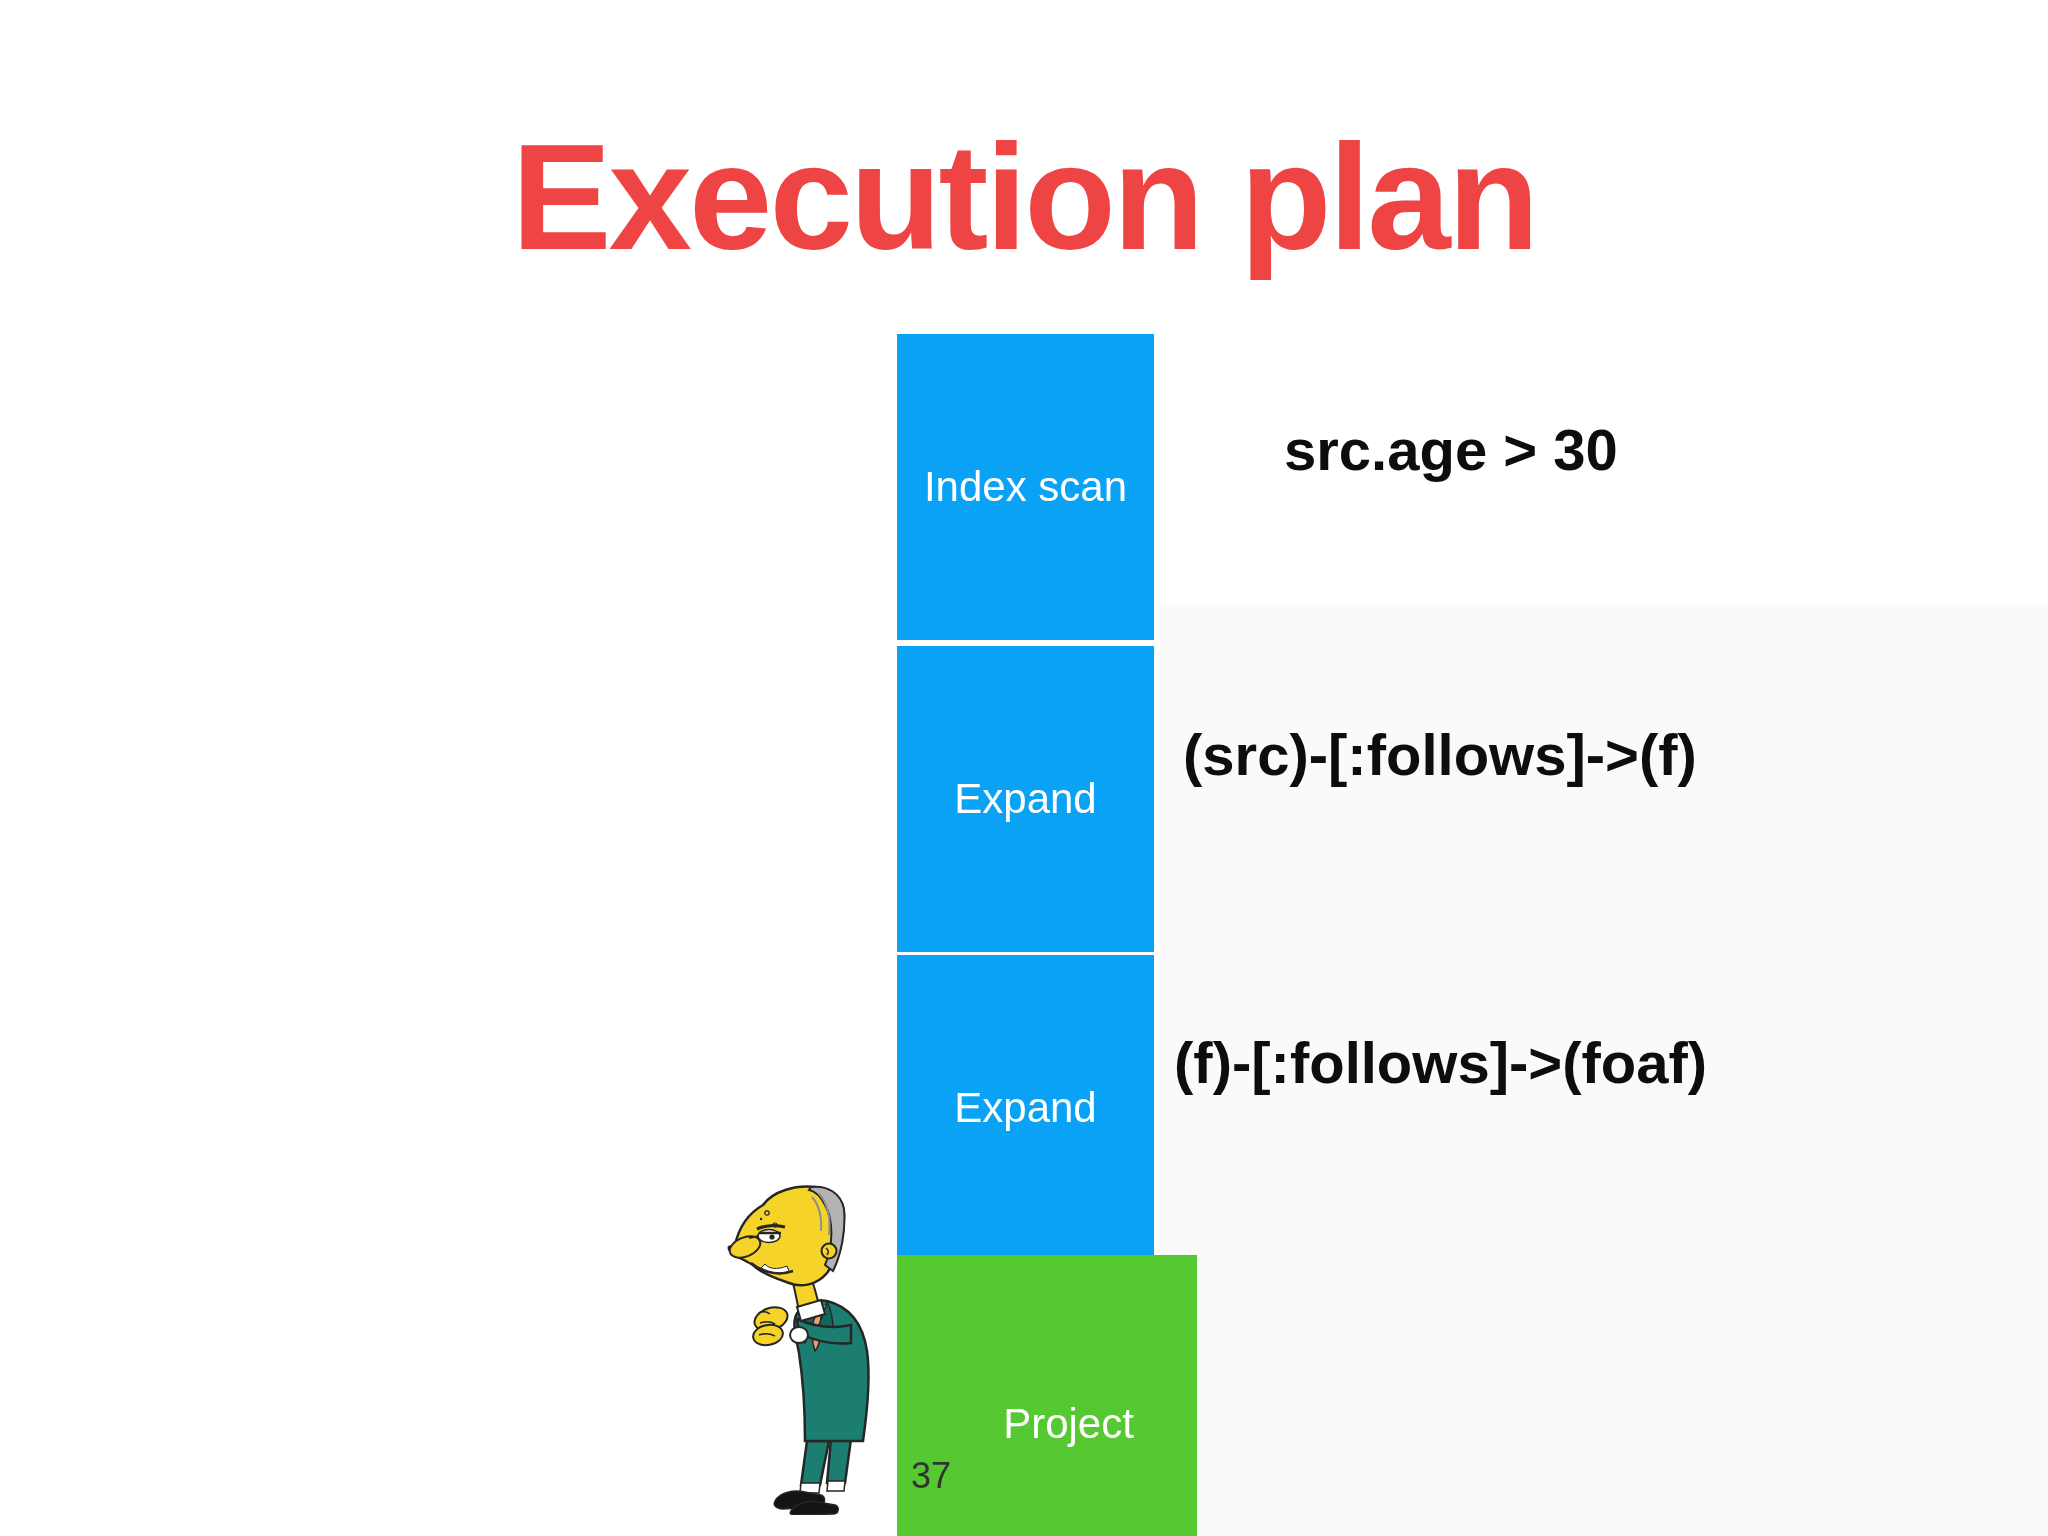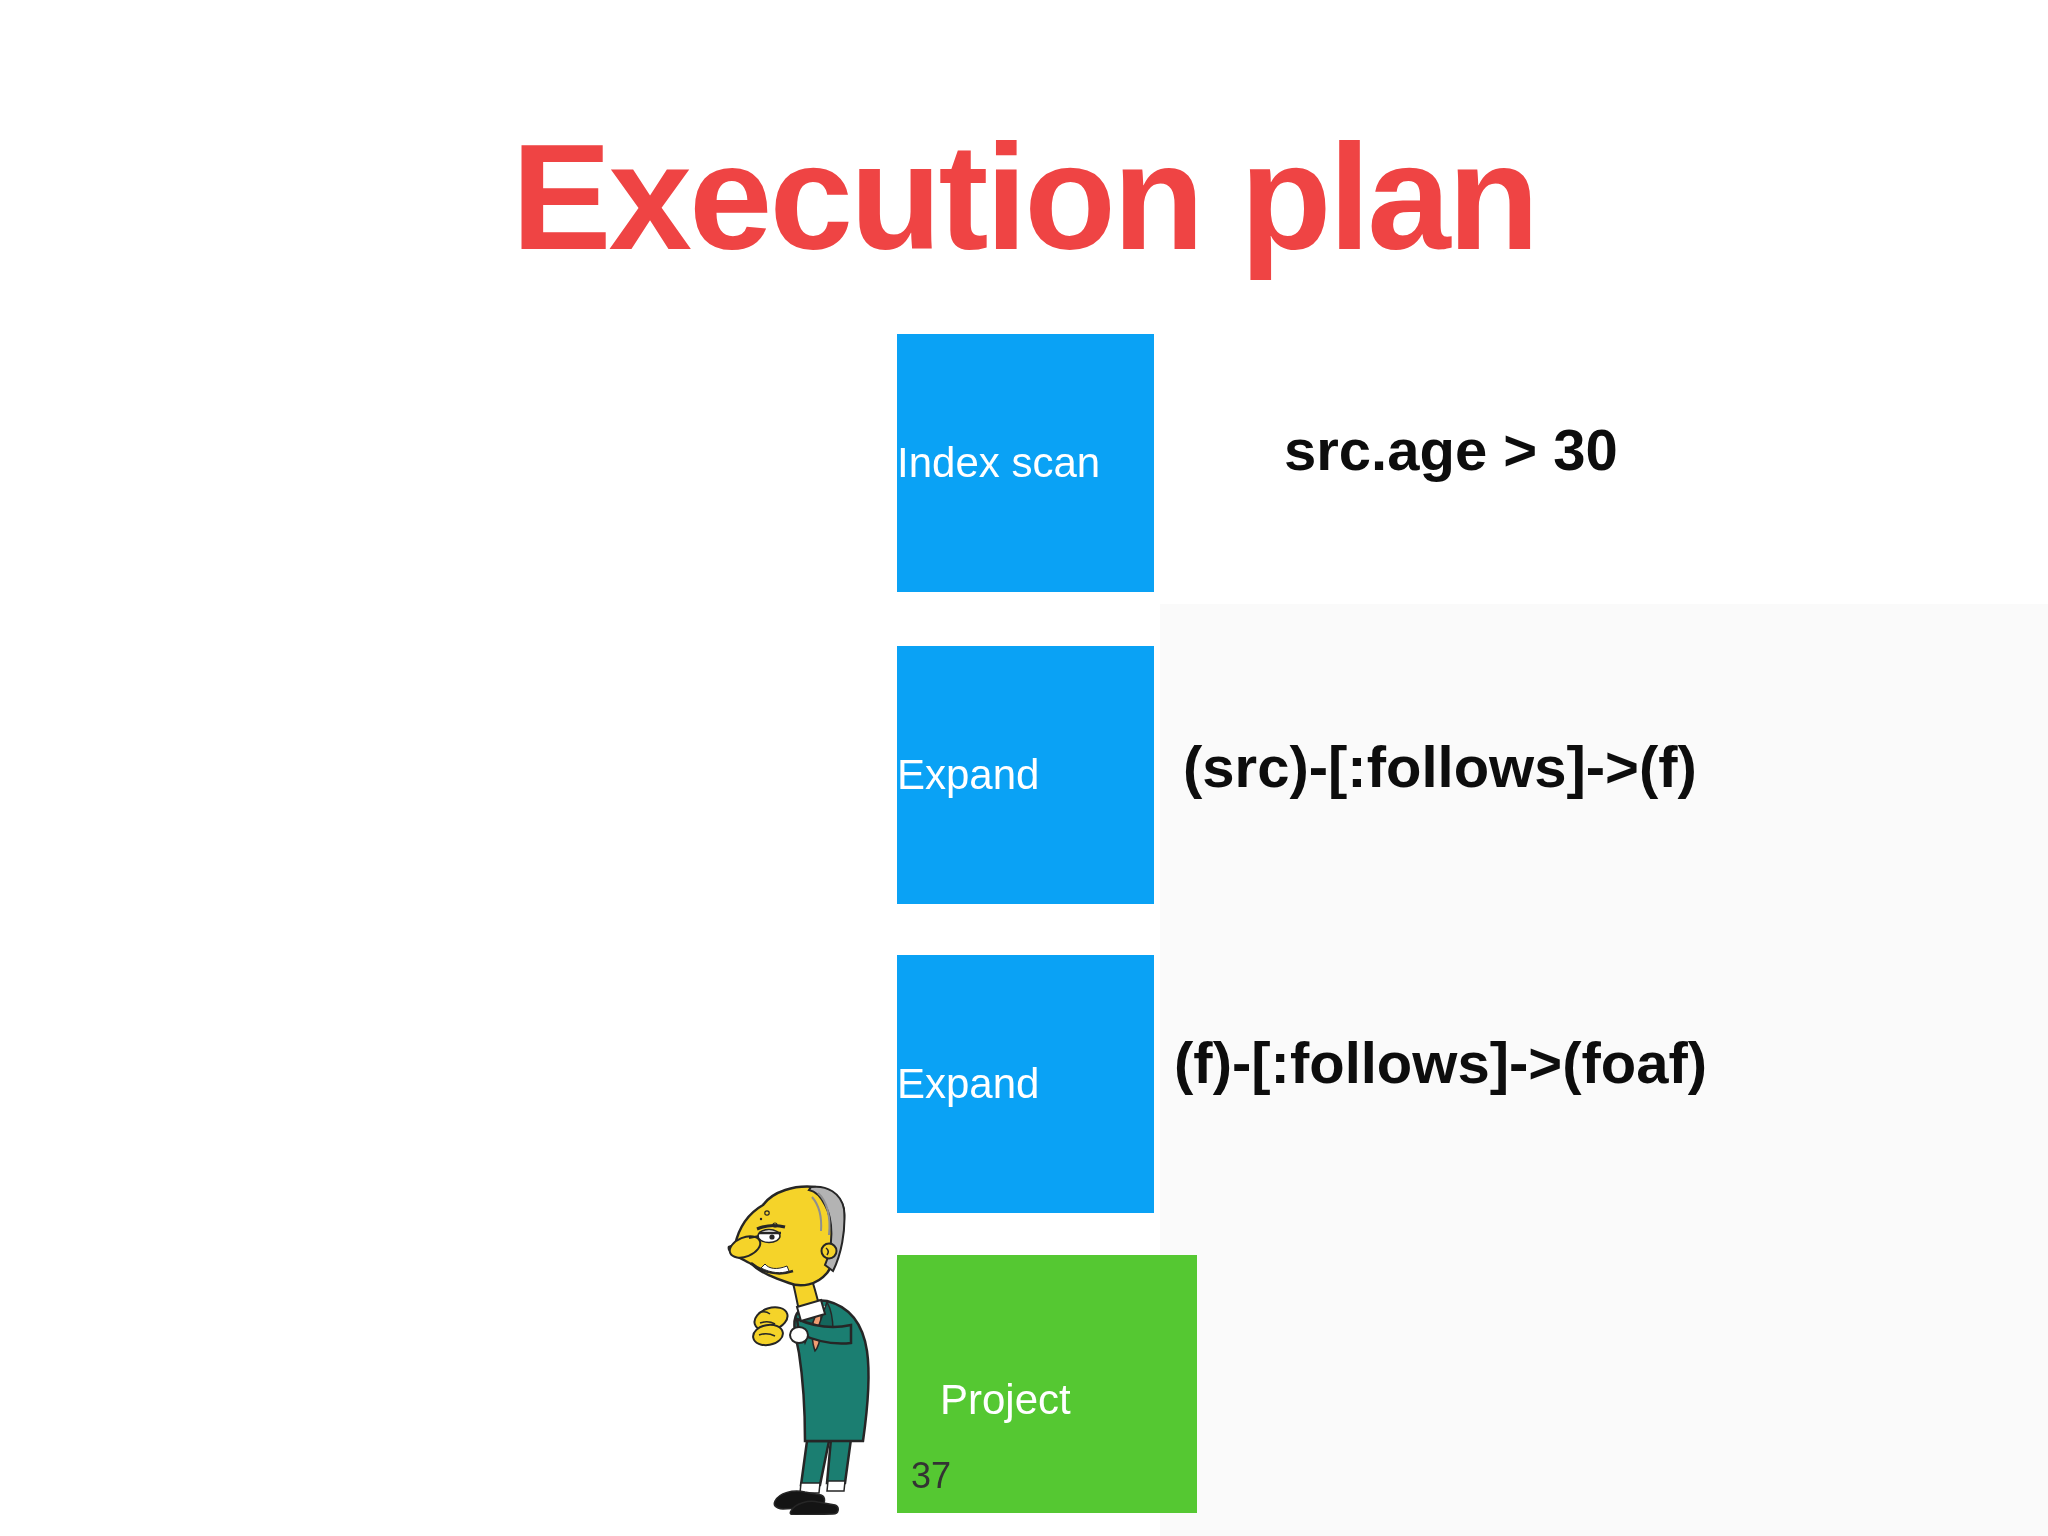--- a/index.html
+++ b/index.html
@@ -35,24 +35,24 @@
     font-weight: 700;
     letter-spacing: -3px;
     color: #ef4444;
     line-height: 1;
     white-space: nowrap;
   }
   .step-box {
     position: absolute;
     left: 897px;
     width: 257px;
-    height: 258px;
+    height: 306px;
     display: flex;
     align-items: center;
-    justify-content: flex-start;
+    justify-content: center;
   }
   .step-box.blue  { background: var(--step-blue,  #0aa2f5); }
   .step-box.green { background: var(--step-green, #55c832); }
   .step-0 { top: 334px; }
   .step-1 { top: 646px; }
   .step-2 { top: 955px; }
   .step-3 { top: 1255px; padding-left: 43px; }
   .box-label {
     color: var(--label-text, #ffffff);
     font-size: 42px;
@@ -63,21 +63,21 @@
   .step-3 .box-label { transform: translateY(16px); }
   .annotation {
     position: absolute;
     color: var(--annotation-text, #0d0d0d);
     font-size: 58px;
     font-weight: 700;
     line-height: 1;
     white-space: nowrap;
   }
   .ann-0 { left: 1284px; top: 421px; }
-  .ann-1 { left: 1183px; top: 726px; margin-top: 12px; }
+  .ann-1 { left: 1183px; top: 726px; }
   .ann-2 { left: 1174px; top: 1034px; }
   .ann-3 { left: 1265px; top: 1336px; }
   .page-number {
     position: absolute;
     left: 0;
     top: 1458px;
     width: 1862px;
     text-align: center;
     font-size: 36px;
     font-weight: 400;

